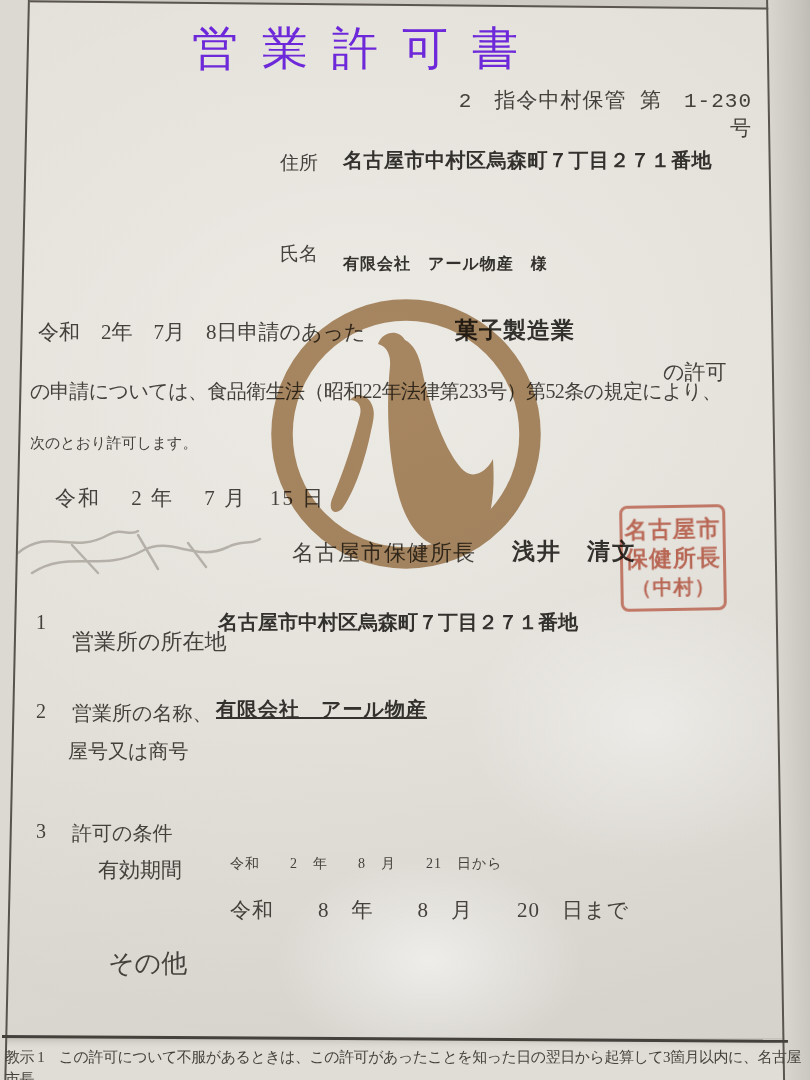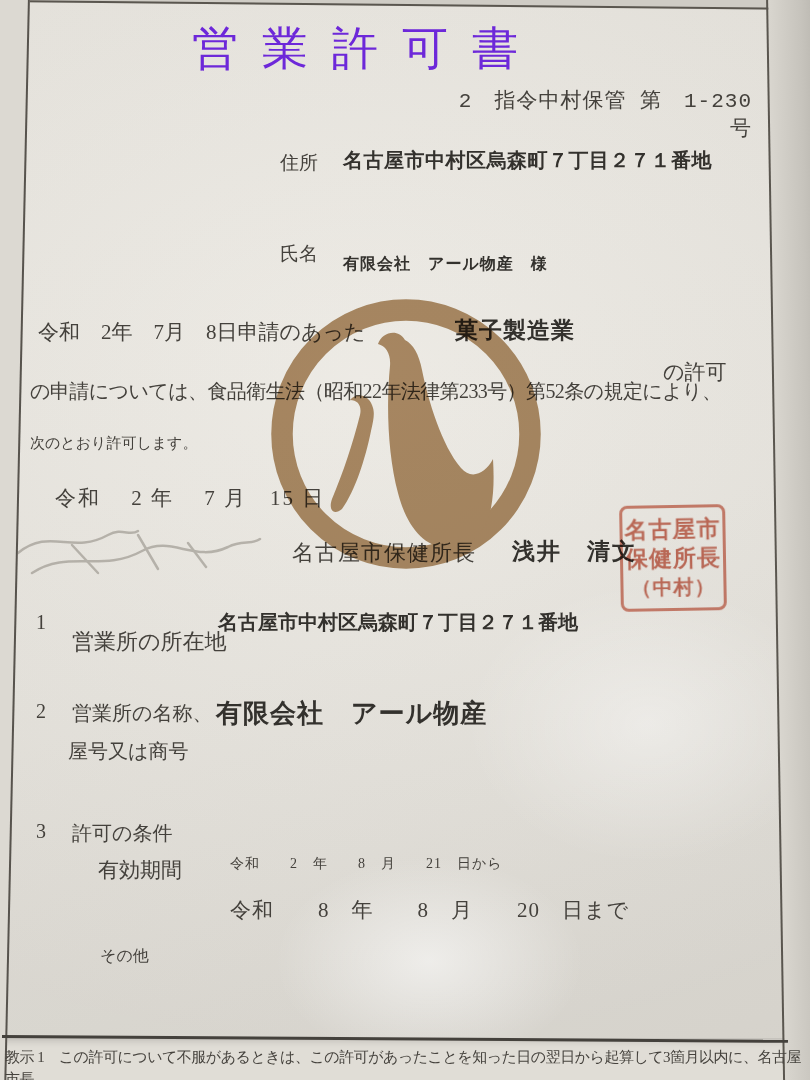--- a/index.html
+++ b/index.html
@@ -65,28 +65,28 @@
   #body-line3{left:30px;top:434px;font-size:15px;z-index:3;}
   #issue-date{left:55px;top:484px;font-size:21px;letter-spacing:2px;z-index:3;}
   #issuer-title{left:292px;top:538px;font-size:22px;letter-spacing:1px;z-index:3;}
   #issuer-name{left:512px;top:536px;font-size:23px;letter-spacing:2px;z-index:3;}
   .sec-no{font-size:20px;z-index:3;}
   #sec1-no{left:36px;top:611px;}
   #sec1-label{left:72px;top:627px;font-size:22px;z-index:3;}
   #sec1-value{left:218px;top:609px;font-size:20px;z-index:3;}
   #sec2-no{left:36px;top:700px;}
   #sec2-label{left:72px;top:700px;font-size:20px;z-index:3;}
-  #sec2-value{left:216px;top:696px;font-size:26px;letter-spacing:1px;z-index:3;}
+  #sec2-value{left:216px;top:696px;font-size:20px;letter-spacing:1px;z-index:3;text-decoration:underline;}
   #sec2-label2{left:68px;top:738px;font-size:20px;z-index:3;}
   #sec3-no{left:36px;top:820px;}
   #sec3-label{left:72px;top:820px;font-size:20px;z-index:3;}
   #validity-label{left:98px;top:856px;font-size:21px;z-index:3;}
   #validity-from{left:230px;top:855px;font-size:14px;letter-spacing:1px;z-index:3;}
   #validity-to{left:230px;top:896px;font-size:21px;letter-spacing:1px;z-index:3;}
-  #other-label{left:100px;top:946px;font-size:16px;z-index:3;}
+  #other-label{left:108px;top:946px;font-size:26px;z-index:3;}
   #footnote{left:5px;top:1046px;width:800px;font-size:15px;line-height:22px;
     letter-spacing:-0.5px;color:#45423d;z-index:7;}
   
   #maruhachi{left:262px;top:288px;width:290px;height:295px;z-index:4;
     mix-blend-mode:multiply;opacity:0.93;}
   #official-seal{
     left:620px;top:505px;width:100px;height:100px;z-index:4;
     border:3px solid rgba(201,96,74,0.75);border-radius:8px;
     display:flex;flex-direction:column;justify-content:center;align-items:center;
     color:rgba(198,92,70,0.85);

